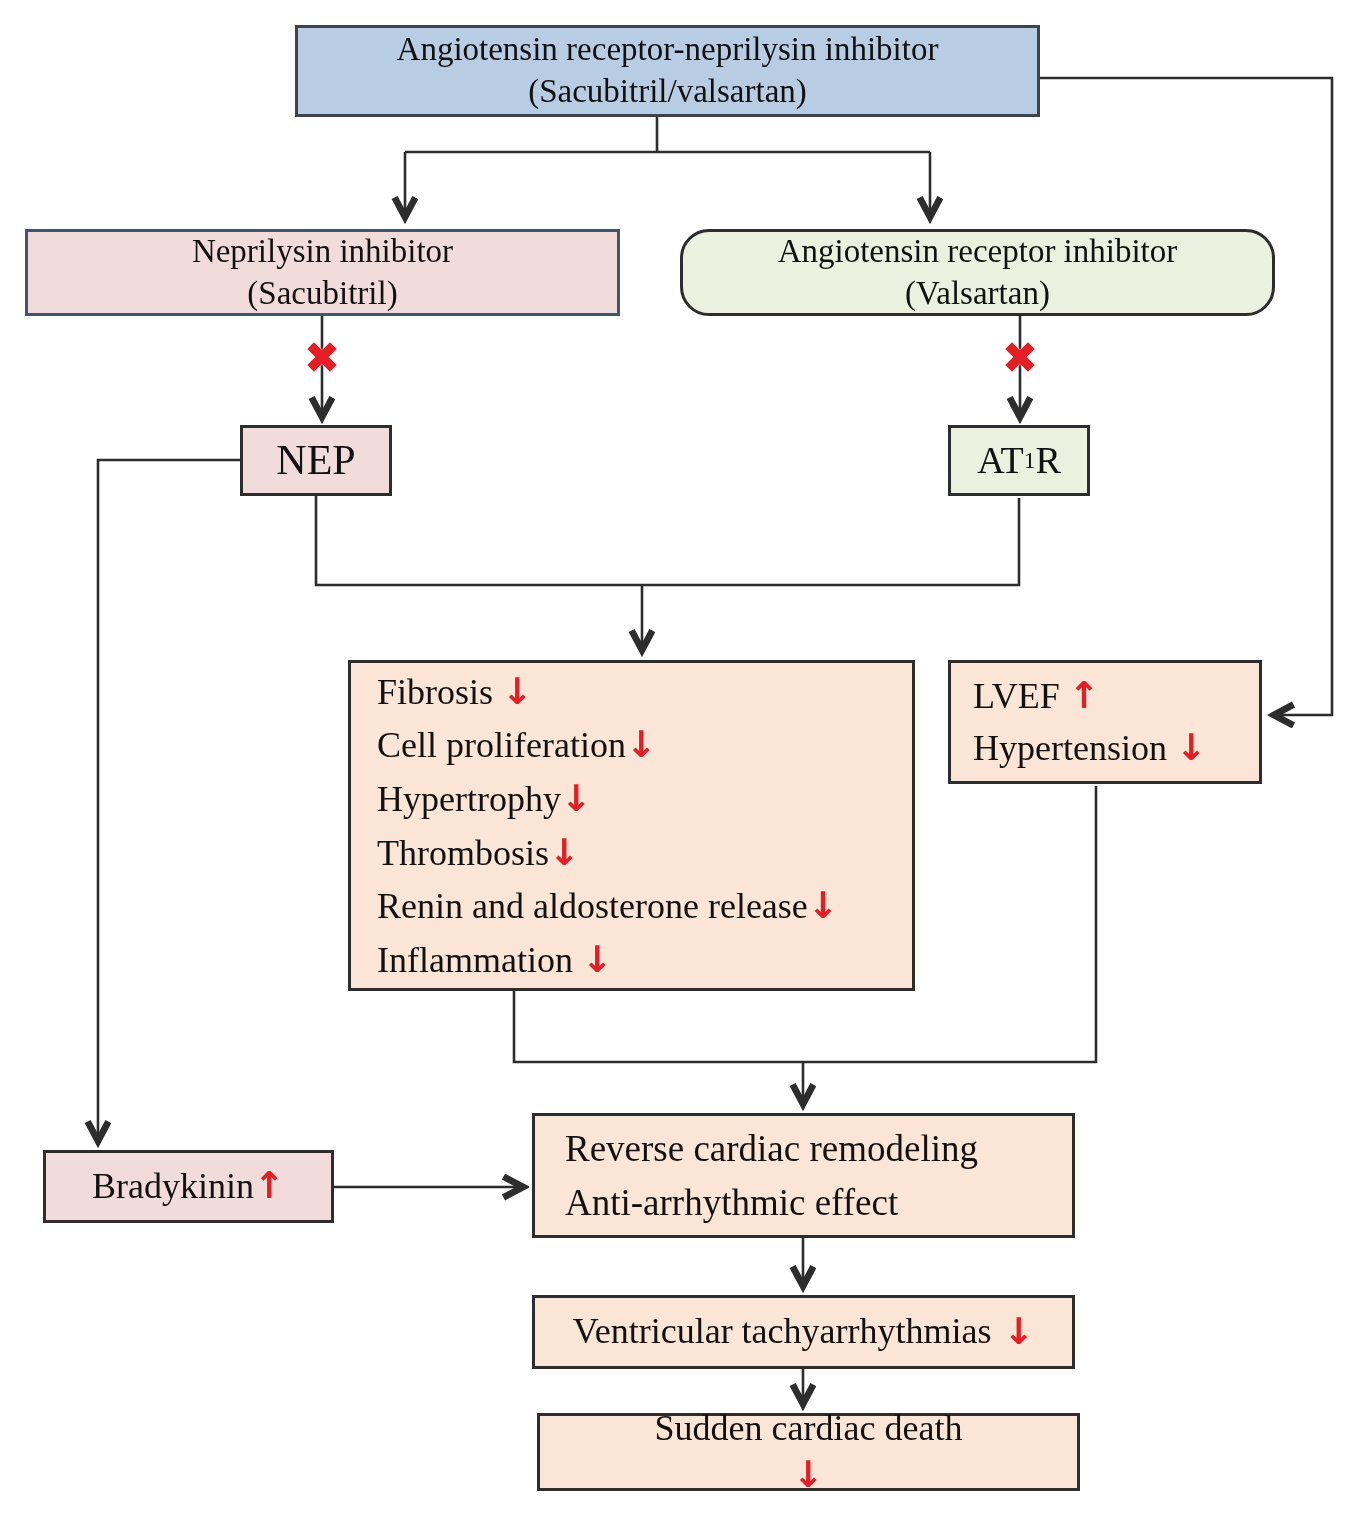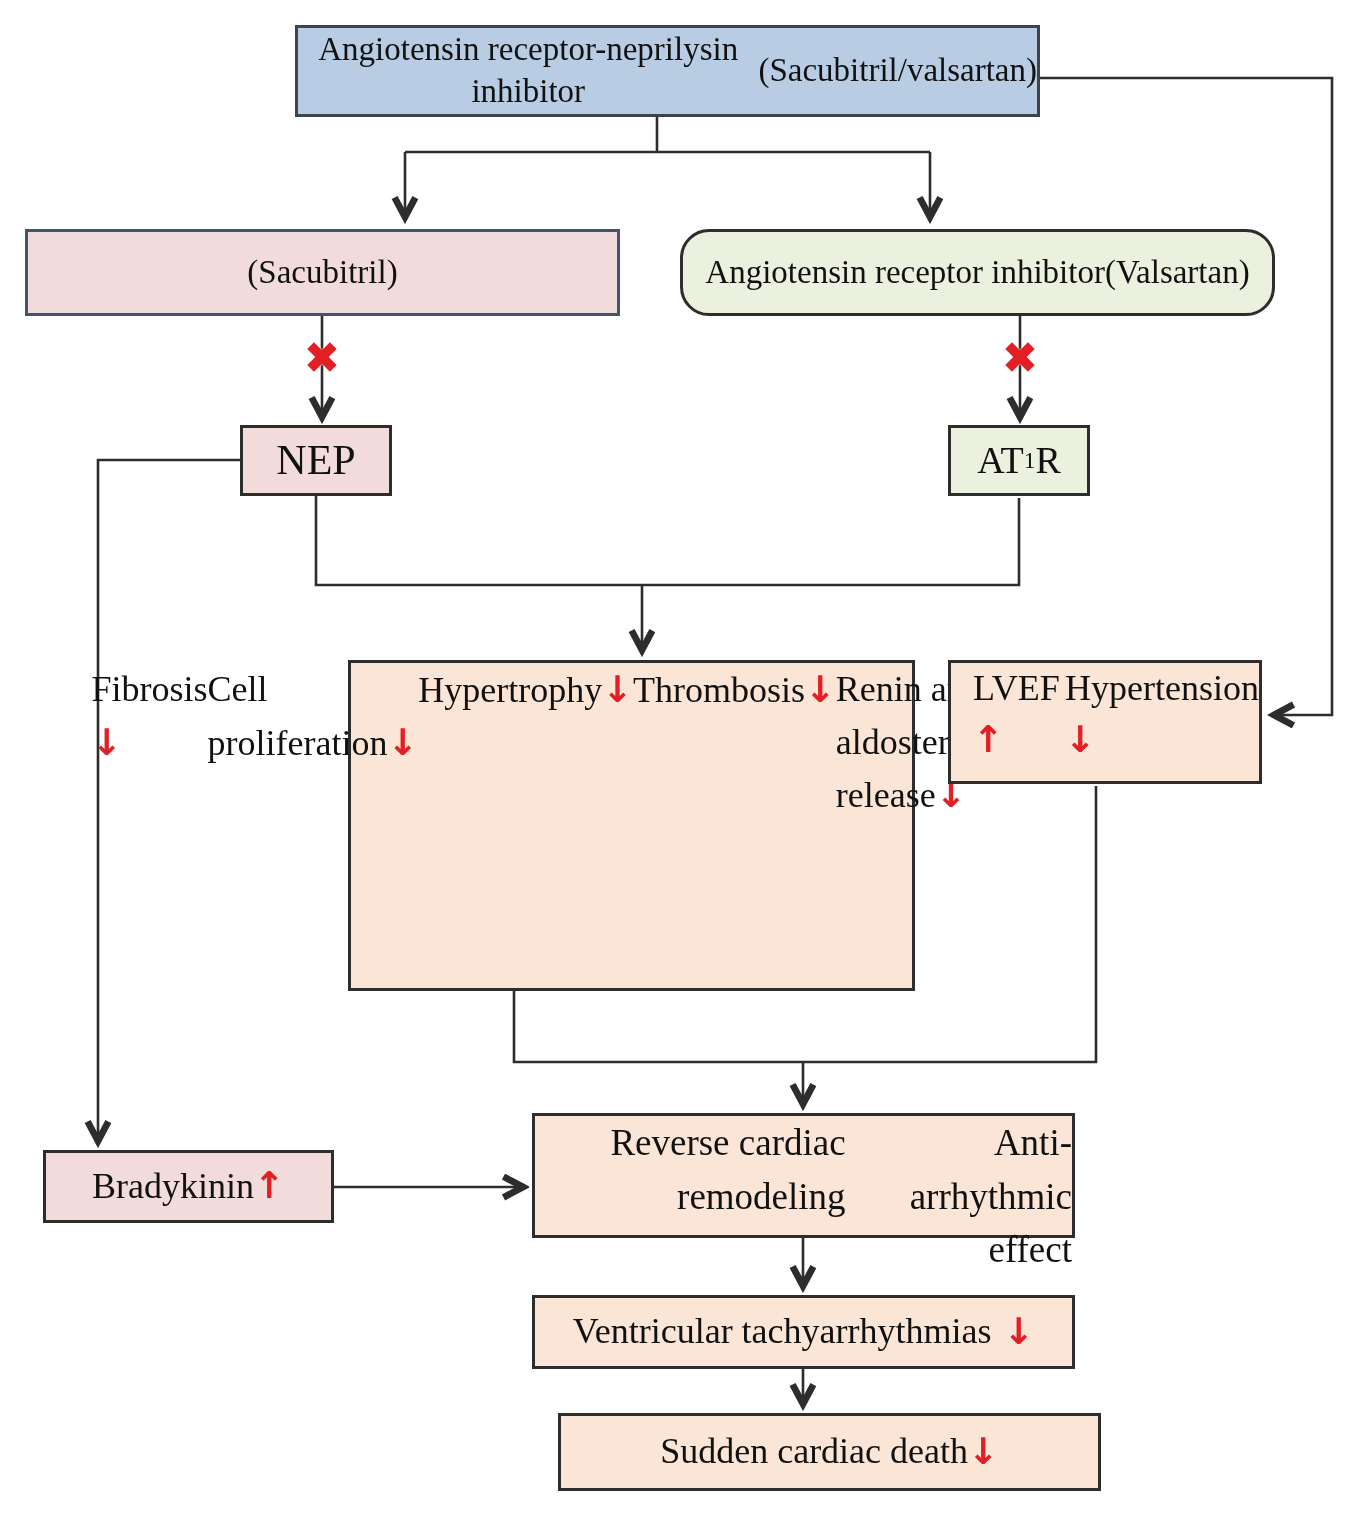--- a/index.html
+++ b/index.html
@@ -8,21 +8,21 @@
     width:1350px;height:1520px;
     background:var(--bg_color,#ffffff);
     font-family:"Liberation Serif","DejaVu Serif",serif;
     color:var(--text_color,#111111);
     overflow:hidden;
   }
   .connectors{position:absolute;left:0;top:0;z-index:1;}
   .connectors path{stroke:var(--line_color,#2d2d2d);fill:none;stroke-width:2.6;}
   .box{
     position:absolute;z-index:2;box-sizing:border-box;
-    display:flex;flex-direction:row;justify-content:center;align-items:center;
+    display:flex;flex-direction:column;justify-content:center;align-items:center;
     text-align:center;line-height:1.26;
   }
   .blue{background:var(--blue_fill,#b8cce4);border:3px solid #3c434f;}
   .pink{background:var(--pink_fill,#f2dcdb);}
   .green{background:var(--green_fill,#ebf1de);}
   .peach{background:var(--peach_fill,#fbe5d6);}
   .slate-border{border:3px solid var(--border_slate,#44546a);}
   .dark-border{border:3px solid var(--border_dark,#2d2d2d);}
   .left-align{align-items:flex-start;text-align:left;}
   .arr{
@@ -44,21 +44,21 @@
   #arni       {left:295px;top:25px;width:745px;height:92px;font-size:33px;}
   #neprilysin {left:25px;top:229px;width:595px;height:87px;font-size:33px;}
   #angiotensin{left:680px;top:229px;width:595px;height:87px;font-size:33px;border-radius:29px;}
   #nep        {left:240px;top:425px;width:152px;height:71px;font-size:42px;}
   #at1r       {left:948px;top:425px;width:142px;height:71px;font-size:38px;flex-direction:row;}
   #effects    {left:348px;top:660px;width:567px;height:331px;font-size:36px;padding-left:26px;line-height:1.46;}
   #lvef       {left:948px;top:660px;width:314px;height:124px;font-size:36px;padding-left:22px;line-height:1.42;}
   #bradykinin {left:43px;top:1150px;width:291px;height:73px;font-size:36px;flex-direction:row;}
   #remodeling {left:532px;top:1113px;width:543px;height:125px;font-size:37px;padding-left:30px;line-height:1.45;text-align:right;}
   #ventricular{left:532px;top:1295px;width:543px;height:74px;font-size:36px;flex-direction:row;gap:12px;}
-  #sudden     {left:558px;top:1413px;width:543px;height:78px;font-size:36px;flex-direction:row;}
+  #sudden     {left:537px;top:1413px;width:543px;height:78px;font-size:36px;flex-direction:column;}
 </style>
 </head>
 <body>
 
 <div id="canvas">
 
   <svg class="connectors" width="1350" height="1520" aria-hidden="true">
     <defs>
       <marker id="ah" markerWidth="11" markerHeight="11" refX="8.5" refY="5" orient="auto" markerUnits="strokeWidth">
         <path d="M1,1 L8.5,5 L1,9" fill="none" stroke="var(--line_color,#2d2d2d)" stroke-width="1.2"></path>
@@ -90,20 +90,21 @@
 
   <span class="cross" style="left:322px;top:358px;">✖</span>
   <span class="cross" style="left:1020px;top:358px;">✖</span>
 
   <div id="arni" class="box blue">
     <span>Angiotensin receptor-neprilysin inhibitor</span>
     <span>(Sacubitril/valsartan)</span>
   </div>
 
   <div id="neprilysin" class="box pink slate-border">
+    <span>Neprilysin inhibitor</span>
     <span>(Sacubitril)</span>
   </div>
 
   <div id="angiotensin" class="box green dark-border">
     <span>Angiotensin receptor inhibitor</span>
     <span>(Valsartan)</span>
   </div>
 
   <div id="nep" class="box pink dark-border">
     <span>NEP</span>

